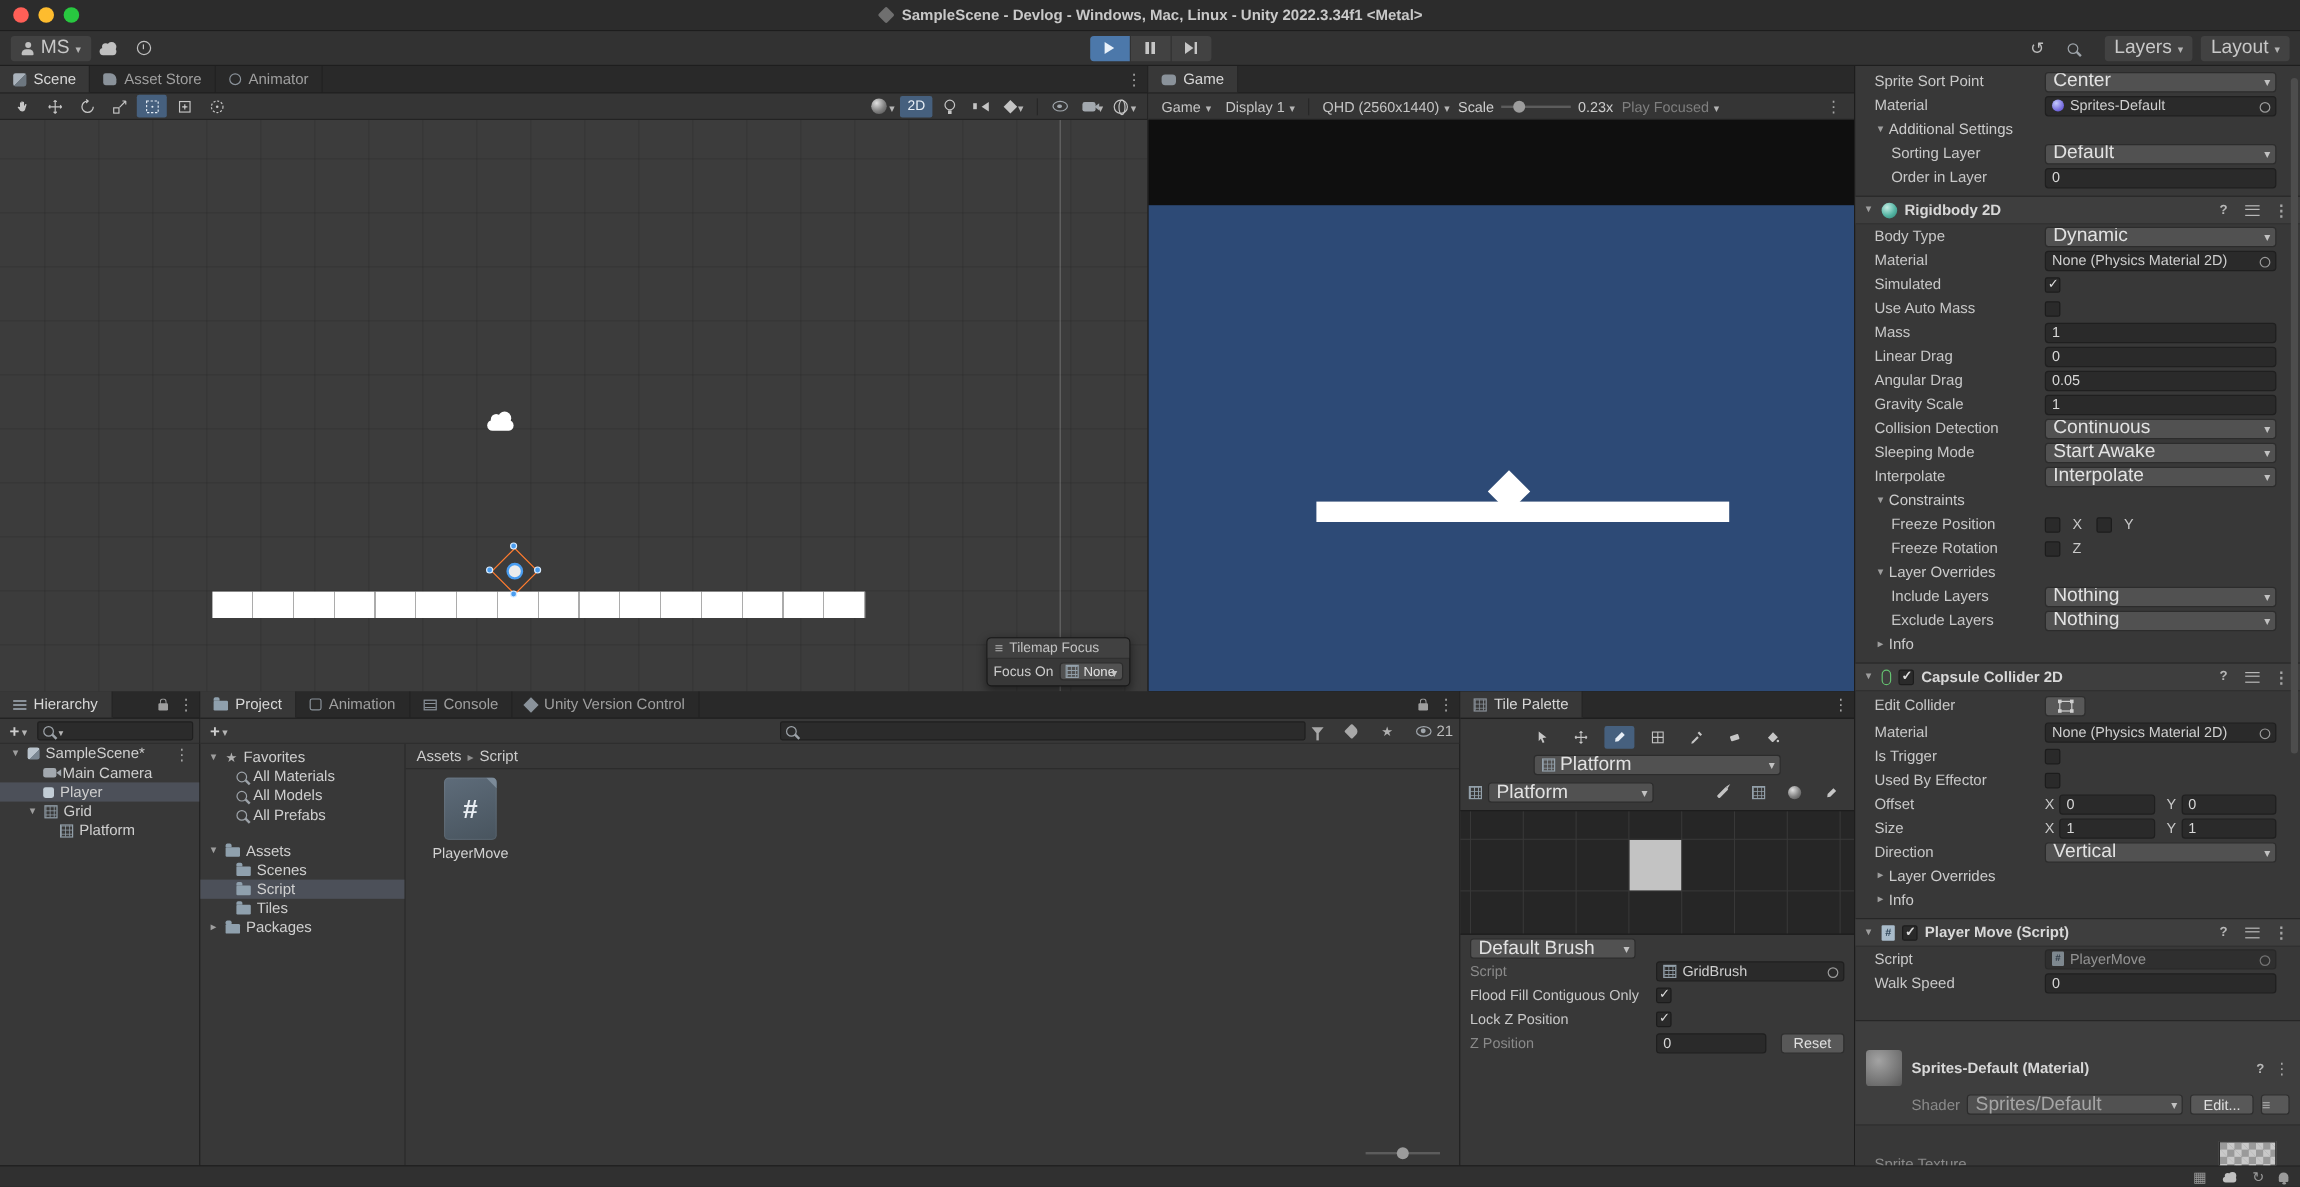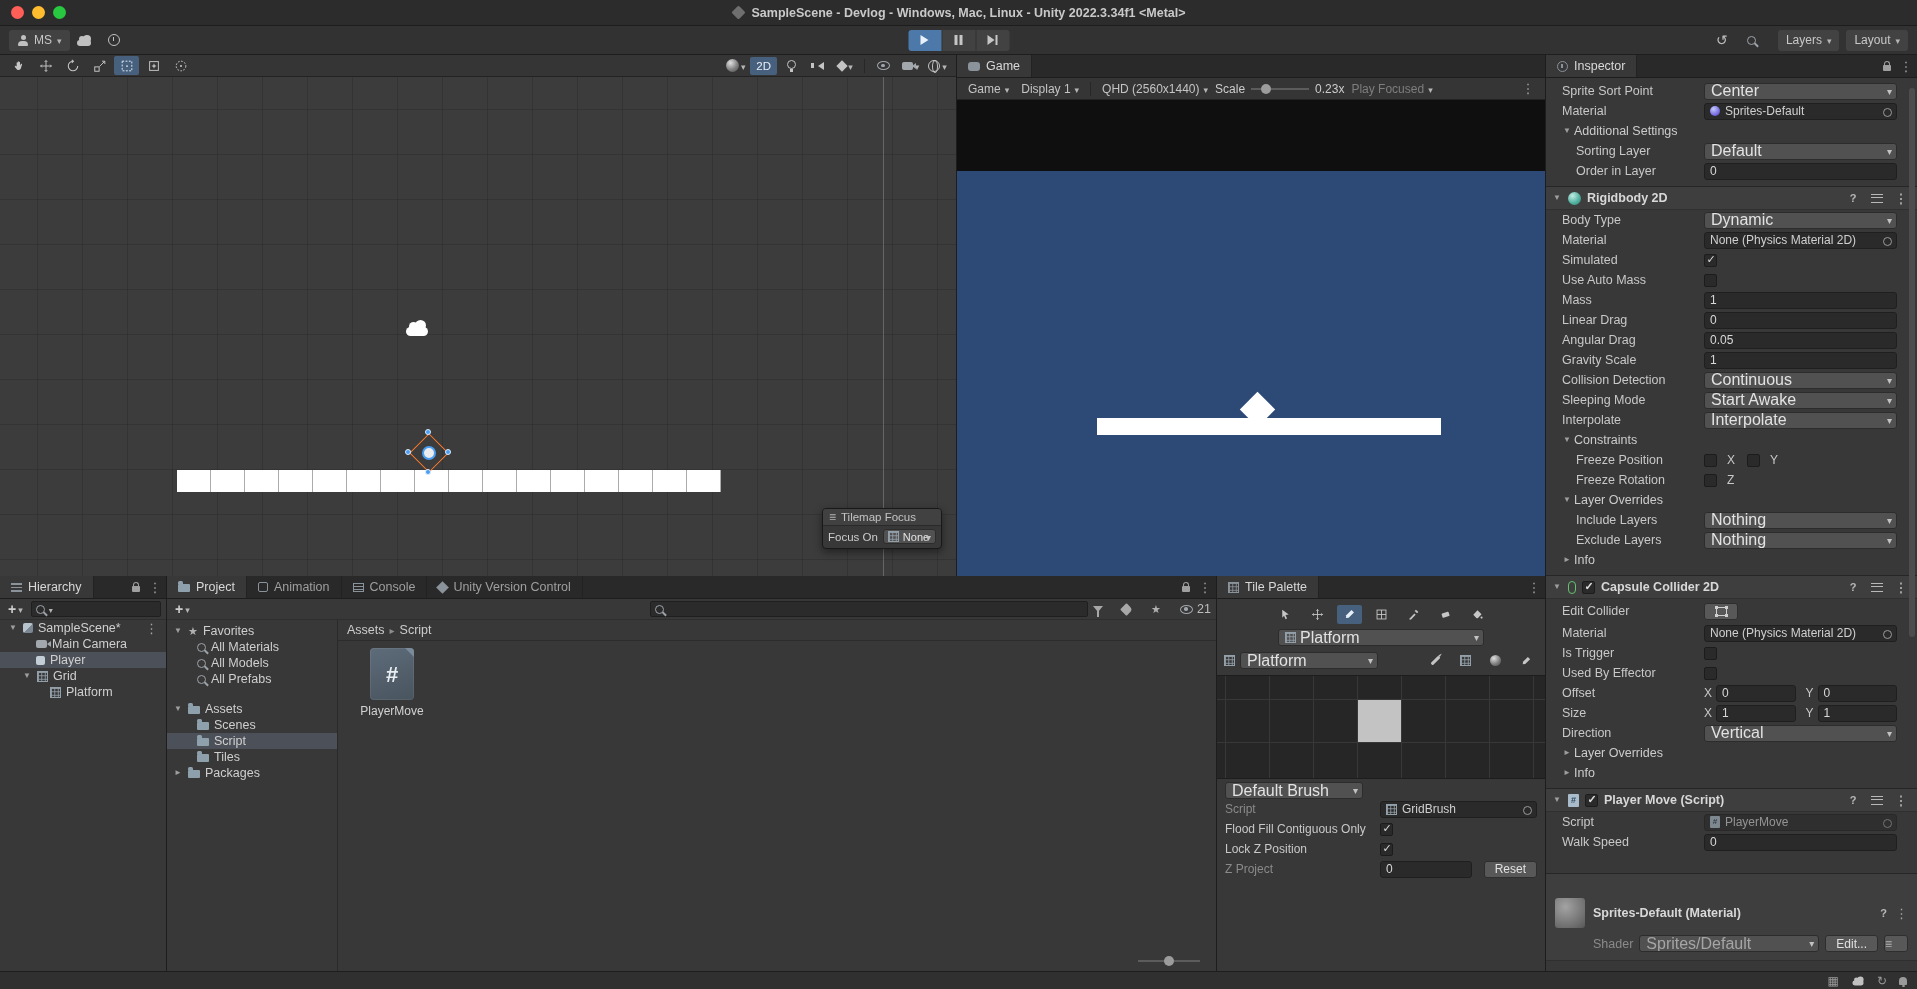--- a/index.html
+++ b/index.html
@@ -10,21 +10,21 @@
   
   .titlebar { height:26px; background:#2c2c2c; border-bottom:1px solid #1d1d1d; display:flex; align-items:center; position:relative; flex:none; }
   .traffic { display:flex; gap:8px; padding-left:11px; }
   .tl { width:13px; height:13px; border-radius:50%; }
   .tl.red{background:#ff5f57}.tl.yel{background:#febc2e}.tl.grn{background:#28c840}
   .t-title { position:absolute; left:50%; transform:translateX(-50%); display:flex; align-items:center; gap:7px; color:#c9c9c9; font-weight:bold; font-size:12.5px; white-space:nowrap; }
   .ic-unity { width:13px; height:13px; background:#6f6f6f; transform:rotate(45deg) scale(.78); border-radius:2px; }
 
   
   .toolbar { height:29px; background:#323232; border-bottom:1px solid #1e1e1e; display:flex; align-items:center; padding:0 9px; gap:7px; position:relative; flex:none; }
-  .tbtn { height:21px; background:#424242; border-radius:3px; display:flex; align-items:center; gap:5px; padding:0 8px; color:#c8c8c8; font-size:12px; }
+  .tbtn { height:21px; background:#424242; border-radius:3px; display:flex; align-items:center; gap:5px; padding:0 8px; color:#c8c8c8; font-size:16px; }
   .iconbtn { height:21px; min-width:24px; display:flex; align-items:center; border-radius:3px; color:#bdbdbd; }
   .caret::after { content:"▾"; font-size:9px; color:#b5b5b5; }
   .playgroup { position:absolute; left:50%; transform:translateX(-50%); display:flex; gap:1px; }
   .pbtn { width:33px; height:21px; background:#424242; display:flex; align-items:center; justify-content:center; }
   .pbtn:first-child{border-radius:3px 0 0 3px}.pbtn:last-child{border-radius:0 3px 3px 0}
   .pbtn.active { background:#4c78aa; }
   .ic-play { width:0; height:0; border-top:5px solid transparent; border-bottom:5px solid transparent; border-left:8px solid #e9f1f9; }
   .ic-pause { width:8px; height:10px; border-left:3px solid #c6c6c6; border-right:3px solid #c6c6c6; }
   .ic-step { display:flex; align-items:center; gap:1px; }
   .ic-step::before { content:""; width:0; height:0; border-top:5px solid transparent; border-bottom:5px solid transparent; border-left:7px solid #c6c6c6; }
@@ -297,20 +297,36 @@
           <span class="caret"></span>
         </div>
     </div>
   </div>
 
   <div class="main">
     <div class="leftcol">
       <div class="toprow">
 
         <div class="panel scene-panel">
+          <div class="tabbar">
+            <div class="tab active">
+                <span class="tabico ti-scene"></span>
+                <span>Scene</span>
+              </div>
+            <div class="tab">
+                <span class="tabico ti-store"></span>
+                <span>Asset Store</span>
+              </div>
+            <div class="tab">
+                <span class="tabico ti-animator"></span>
+                <span>Animator</span>
+              </div>
+            <div class="tbspace"></div>
+            <div class="tabmenu g-menu"></div>
+          </div>
 
           <div class="subtoolbar">
             <div class="tool">
                 <svg width="14" height="14" viewBox="0 0 16 16">
                   <path d="M5.3 8.2V4.4c0-.9 1.3-.9 1.3 0v2.8V3.3c0-.9 1.3-.9 1.3 0v3.9V3.9c0-.9 1.3-.9 1.3 0v3.6l1-1.7c.4-.8 1.6-.3 1.3.6l-1.3 4.2c-.4 1.2-1.2 1.9-2.7 1.9-1.3 0-2-.5-2.5-1.4L3.3 9c-.5-.9.7-1.6 1.2-.8z" fill="#c6c6c6"></path>
                 </svg>
               </div>
             <div class="tool">
                 <svg width="14" height="14" viewBox="0 0 16 16" fill="none" stroke="#c6c6c6" stroke-width="1.1">
                   <path d="M8 1.8v12.4M1.8 8h12.4M8 1.8L6.5 3.3M8 1.8l1.5 1.5M8 14.2l-1.5-1.5M8 14.2l1.5-1.5M1.8 8l1.5-1.5M1.8 8l1.5 1.5M14.2 8l-1.5-1.5M14.2 8l-1.5 1.5"></path>
@@ -697,41 +713,30 @@
           </div>
           <div class="tp-row">
             <span class="tp-label">Flood Fill Contiguous Only</span>
             <span class="cb on"></span>
           </div>
           <div class="tp-row">
             <span class="tp-label">Lock Z Position</span>
             <span class="cb on"></span>
           </div>
           <div class="tp-row">
-            <span class="tp-label dim">Z Project</span>
+            <span class="tp-label dim">Z Position</span>
             <span class="tf fix dim" style="width:92px">0</span>
             <div class="flexspace"></div>
             <span class="btn">Reset</span>
           </div>
         </div>
       </div>
     </div>
 
     <div class="panel inspector">
-      <div class="tabbar">
-        <div class="tab active">
-            <span class="tabico ti-insp"></span>
-            <span>Inspector</span>
-          </div>
-        <div class="tbspace"></div>
-        <div class="tablock">
-            <span class="ic-lock"></span>
-          </div>
-        <div class="tabmenu g-menu"></div>
-      </div>
       <div class="insp-body">
 
         <div class="irow">
             <span class="ilabel">Sprite Sort Point</span>
             <span class="dd">Center</span>
           </div>
         <div class="irow">
             <span class="ilabel">Material</span>
             <span class="of">
               <span class="ic-matdot"></span>

